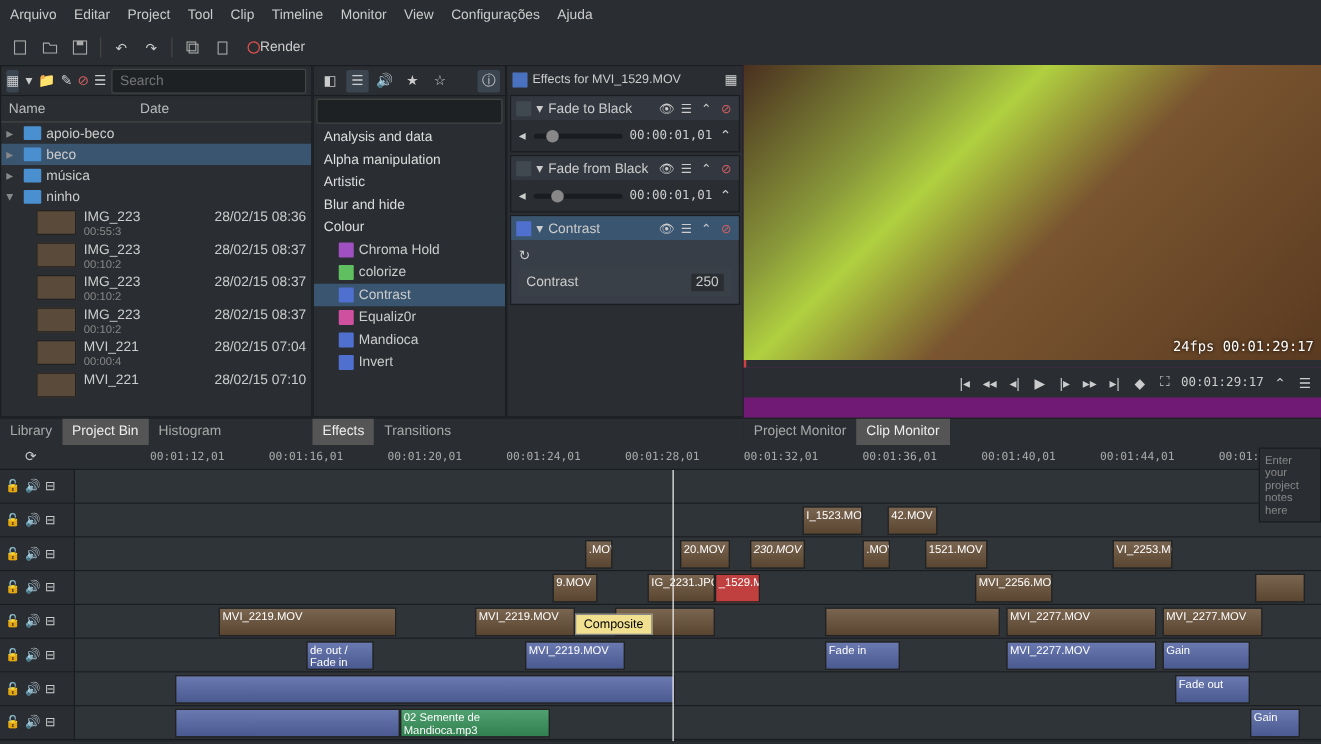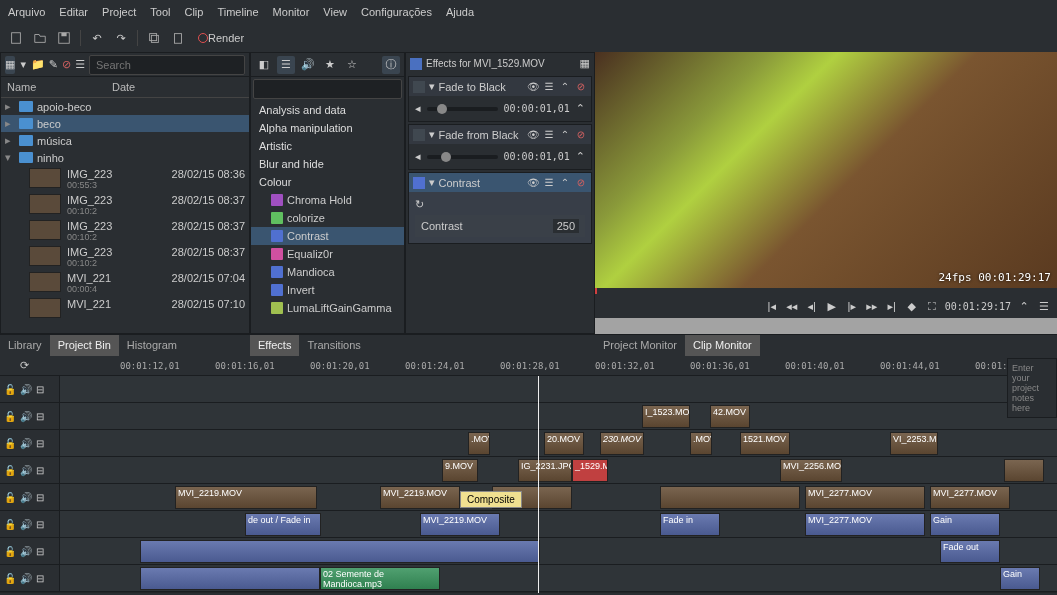--- a/index.html
+++ b/index.html
@@ -44,21 +44,21 @@
 .fx-entry-hdr .badge{width:12px;height:12px}
 .fx-entry-hdr .spacer{flex:1}
 .fx-entry-hdr .ctl{width:12px;cursor:pointer;text-align:center;font-size:10px}
 .fx-body{padding:6px}
 .slider-row{display:flex;align-items:center;gap:6px}
 .slider{flex:1;height:4px;background:#1a1d20;position:relative;border-radius:2px}
 .slider .knob{position:absolute;width:10px;height:10px;background:#888;border-radius:50%;top:-3px}
 .tc{font-family:monospace;font-size:10px;color:#ccc}
 .param-row{display:flex;align-items:center;background:#3a4048;padding:4px 6px;margin-top:4px}
 .param-row .val{margin-left:auto;background:#2a2e32;padding:1px 4px}
-.monitor{flex:1;background:#a3a3a3;position:relative}
+.monitor{flex:1;background:#701a75;position:relative}
 .monitor-img{width:100%;height:236px;background:linear-gradient(135deg,#4a3020 0%,#8a9a3a 25%,#b0d040 35%,#7a5530 55%,#5a3a20 100%);position:relative}
 .monitor-overlay{position:absolute;bottom:4px;right:6px;color:#fff;font-family:monospace;text-shadow:0 0 3px #000}
 .monitor-ctrl{height:24px;background:#2a2e32;display:flex;align-items:center;justify-content:flex-end;padding:0 6px;gap:6px}
 .monitor-ctrl .ico{width:14px;cursor:pointer;text-align:center}
 .timeline-area{height:237px;display:flex;flex-direction:column}
 .tl-ruler{height:20px;background:#2a2e32;display:flex;align-items:center;position:relative;border-bottom:1px solid #1a1d20;padding-left:60px}
 .tl-ruler .tick{position:absolute;font-size:9px;color:#aaa;font-family:monospace}
 .tl-tracks{flex:1;overflow:hidden;position:relative;background:#232628}
 .track{height:27px;display:flex;border-bottom:1px solid #1a1d20}
 .track-hdr{width:60px;background:#2a2e32;display:flex;align-items:center;gap:4px;padding:0 4px;border-right:1px solid #1a1d20}
@@ -253,24 +253,20 @@
           <span>Equaliz0r</span>
         </div>
       <div class="fx-item sub">
           <span class="fx-badge" style="background:#5070d0"></span>
           <span>Mandioca</span>
         </div>
       <div class="fx-item sub">
           <span class="fx-badge" style="background:#5070d0"></span>
           <span>Invert</span>
         </div>
-      <div class="fx-item sub">
-          <span class="fx-badge" style="background:#a0c050"></span>
-          <span>LumaLiftGainGamma</span>
-        </div>
 
     </div>
   </div>
 
   <div class="panel" style="width:190px">
     <div class="fx-stack-hdr">
       <div class="badge"></div>
       <span style="font-size:10px">Effects for MVI_1529.MOV</span>
       <div style="flex:1"></div>
       <div class="ico">▦</div>
@@ -460,21 +456,21 @@
           <div class="clip video" style="left: 870px; width: 80px;">MVI_2277.MOV</div>
         </div>
       </div>
     <div class="track">
         <div class="track-hdr">
           <span class="ico">🔓</span>
           <span class="ico">🔊</span>
           <span class="ico">⊟</span>
         </div>
         <div class="track-body" id="t6">
-          <div class="clip audio" style="left: 185px; width: 76px;">de out / Fade in</div>
+          <div class="clip audio" style="left: 185px; width: 54px;">de out / Fade in</div>
           <div class="clip audio" style="left: 360px; width: 80px;">MVI_2219.MOV</div>
           <div class="clip audio" style="left: 600px; width: 60px;">Fade in</div>
           <div class="clip audio" style="left: 745px; width: 120px;">MVI_2277.MOV</div>
           <div class="clip audio" style="left: 870px; width: 70px;">Gain</div>
         </div>
       </div>
     <div class="track">
         <div class="track-hdr">
           <span class="ico">🔓</span>
           <span class="ico">🔊</span>

